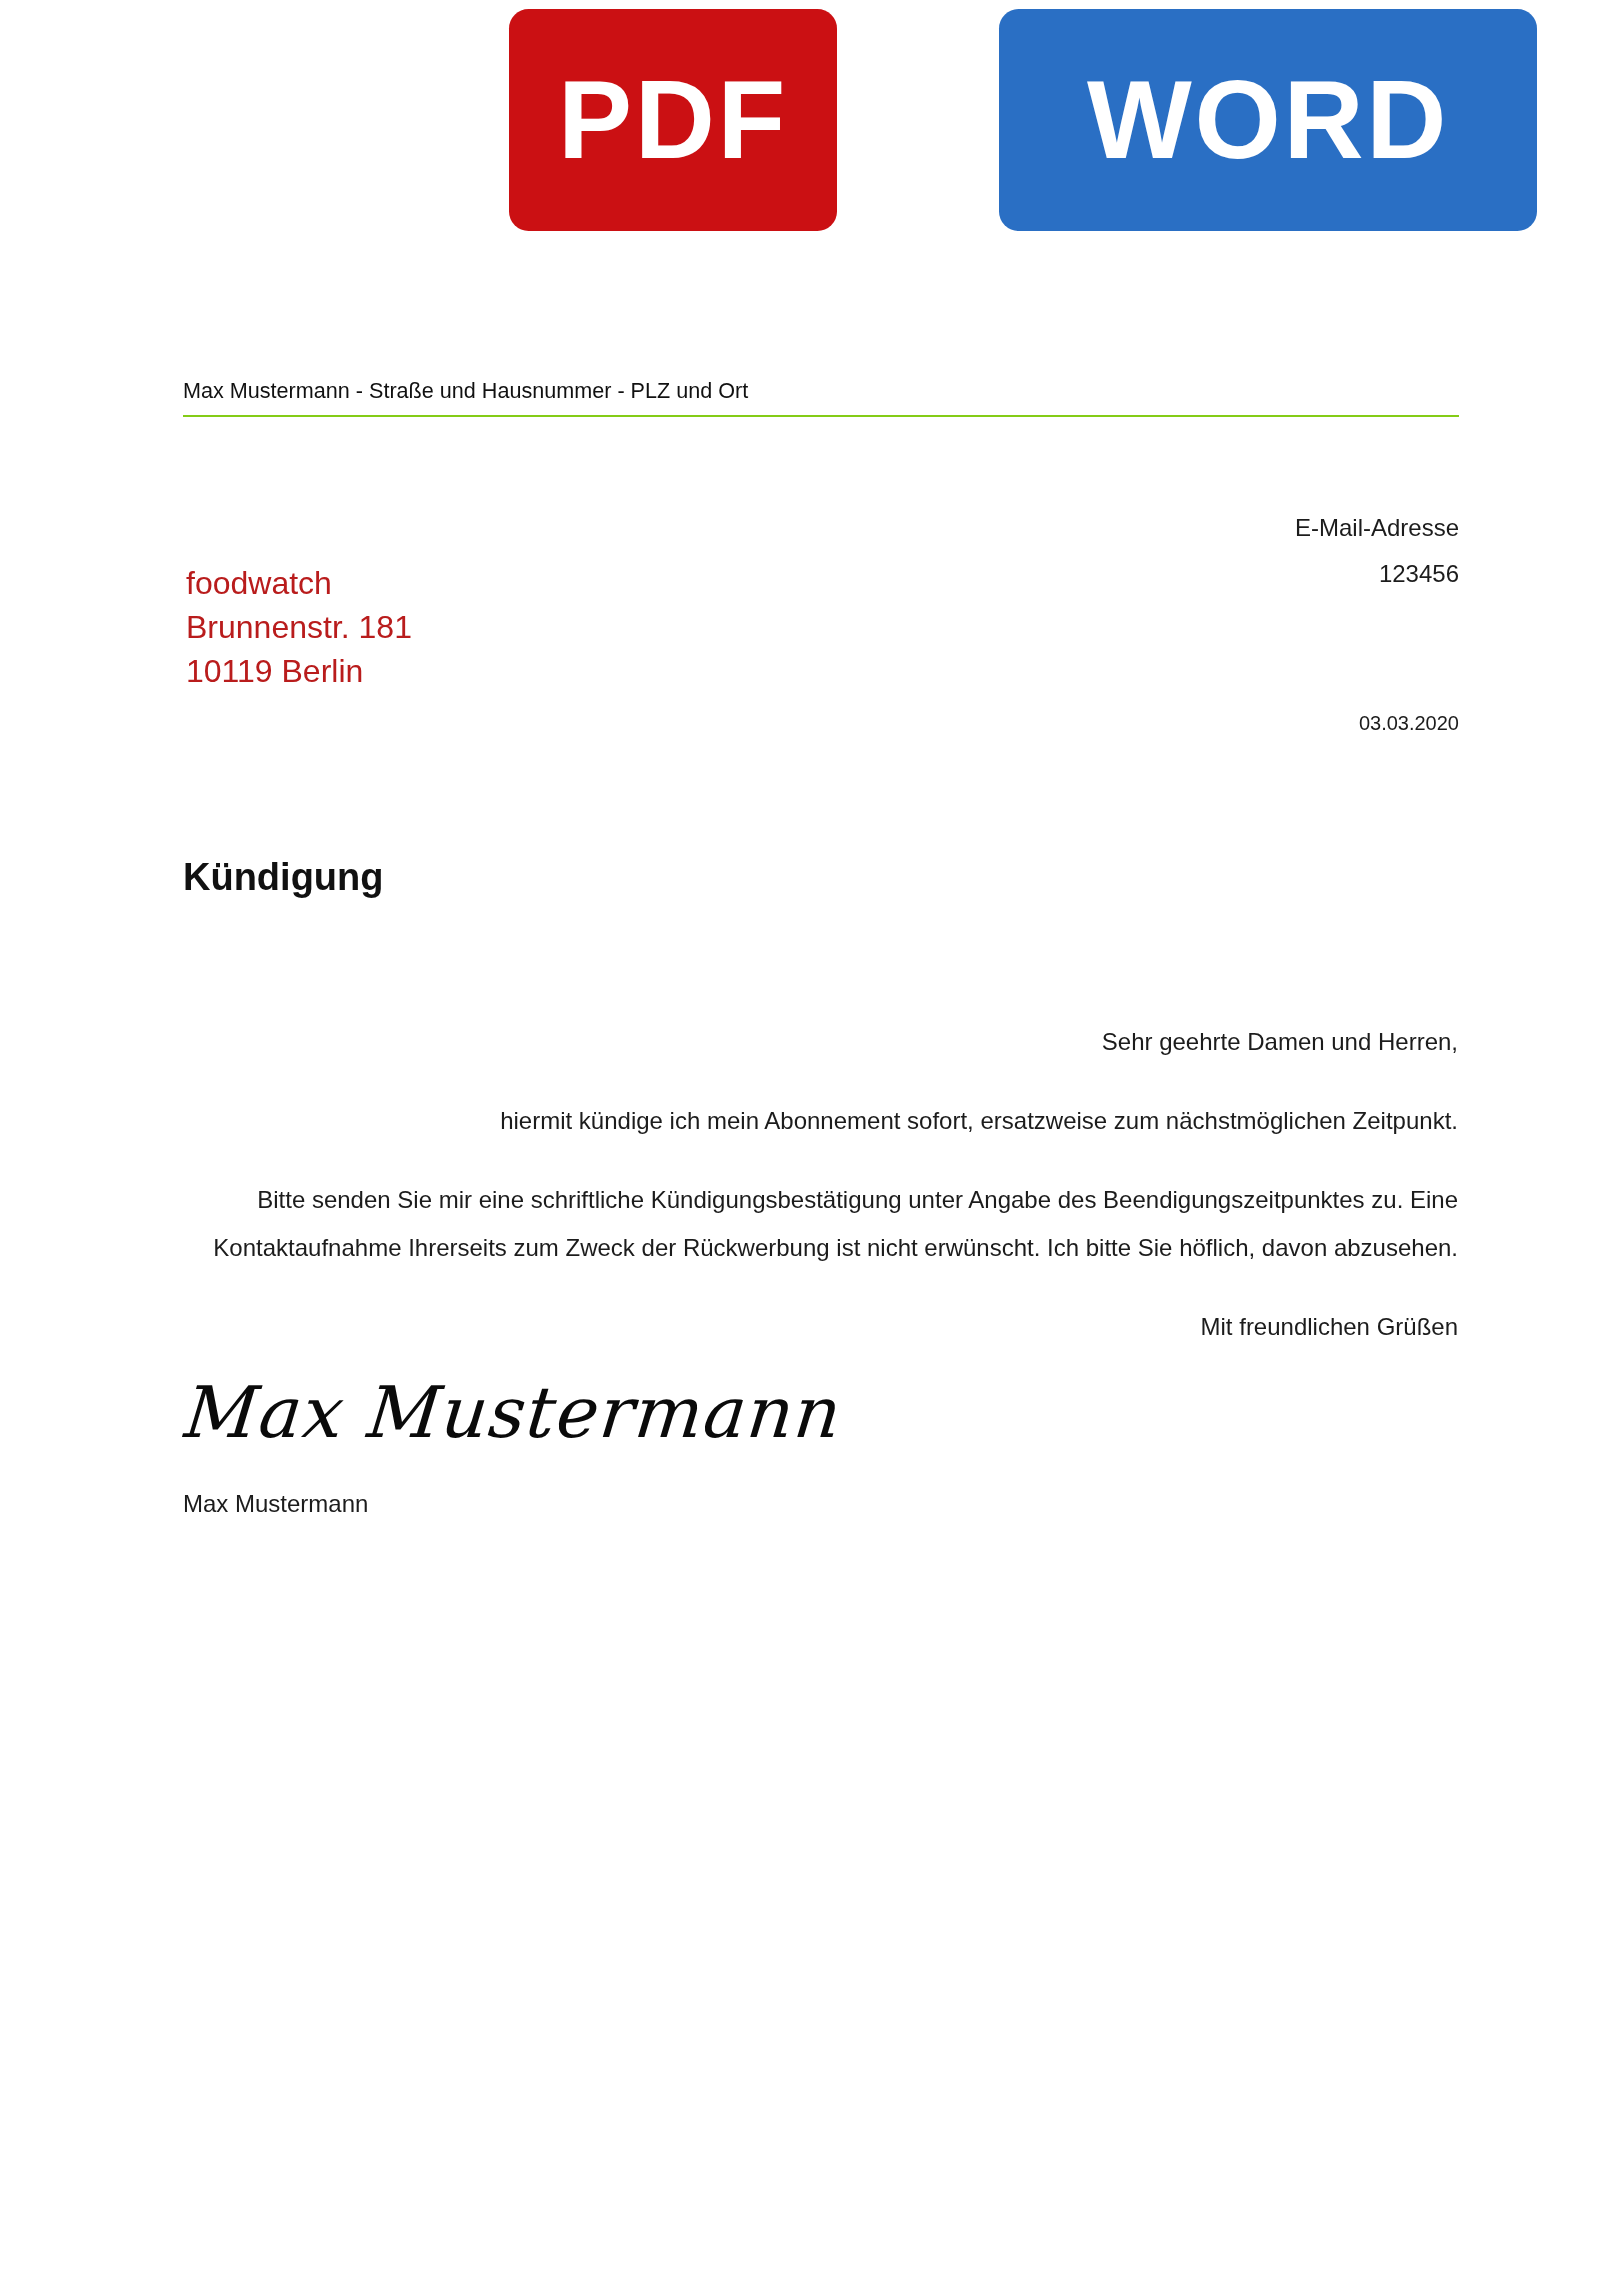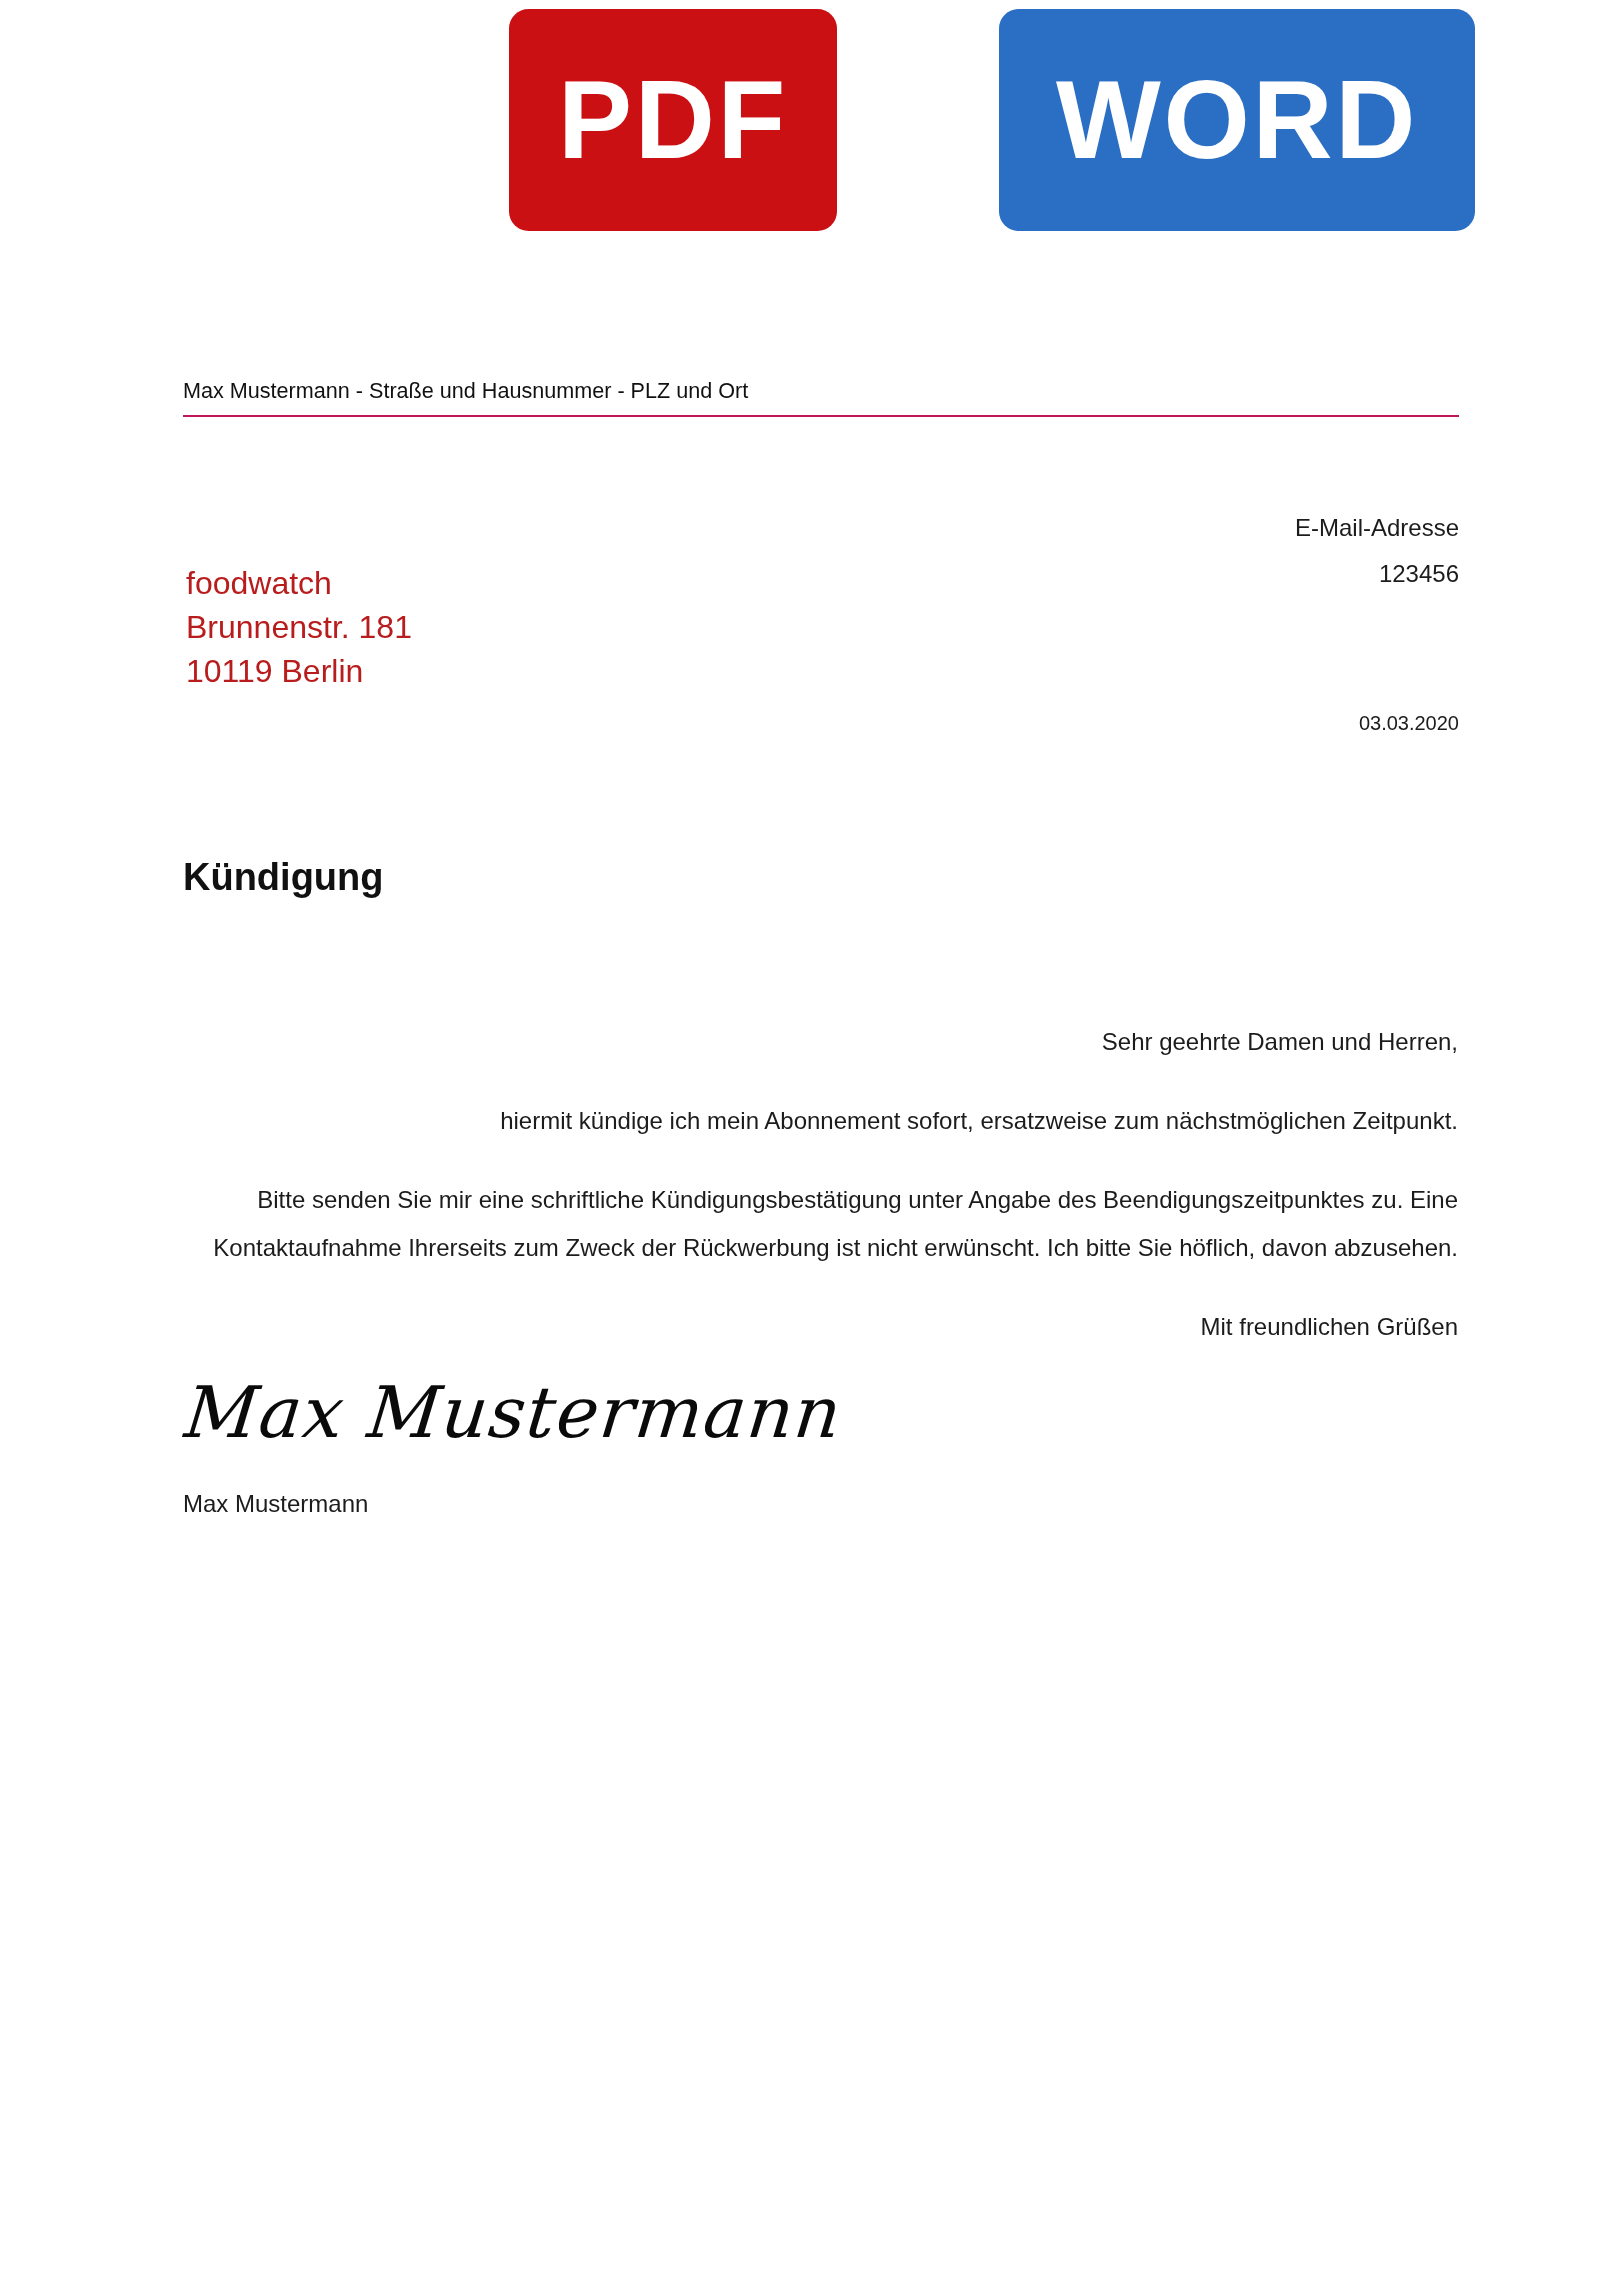--- a/index.html
+++ b/index.html
@@ -27,31 +27,31 @@
     font-size: 111px;
     letter-spacing: 2.6px;
     display: flex;
     align-items: center;
     justify-content: center;
     cursor: pointer;
     border: none;
     font-family: "Liberation Sans", "DejaVu Sans", sans-serif;
   }
   .dl-button.pdf  { left: 509px;  width: 328px; }
-  .dl-button.word { left: 999px; width: 476px; }
+  .dl-button.word { left: 999px; width: 538px; }
 
   
   .sender-line {
     position: absolute;
     top: 378px;
     left: 183px;
     right: 164px;
     font-size: 21.6px;
     padding-bottom: 10.5px;
-    border-bottom: 2px solid #be185d;
+    border-bottom: 2px solid #84cc16;
     color: #111111;
   }
   .email-block {
     position: absolute;
     top: 505px;
     right: 164px;
     text-align: right;
     font-size: 24px;
     line-height: 46px;
     color: #1c1c1c;

